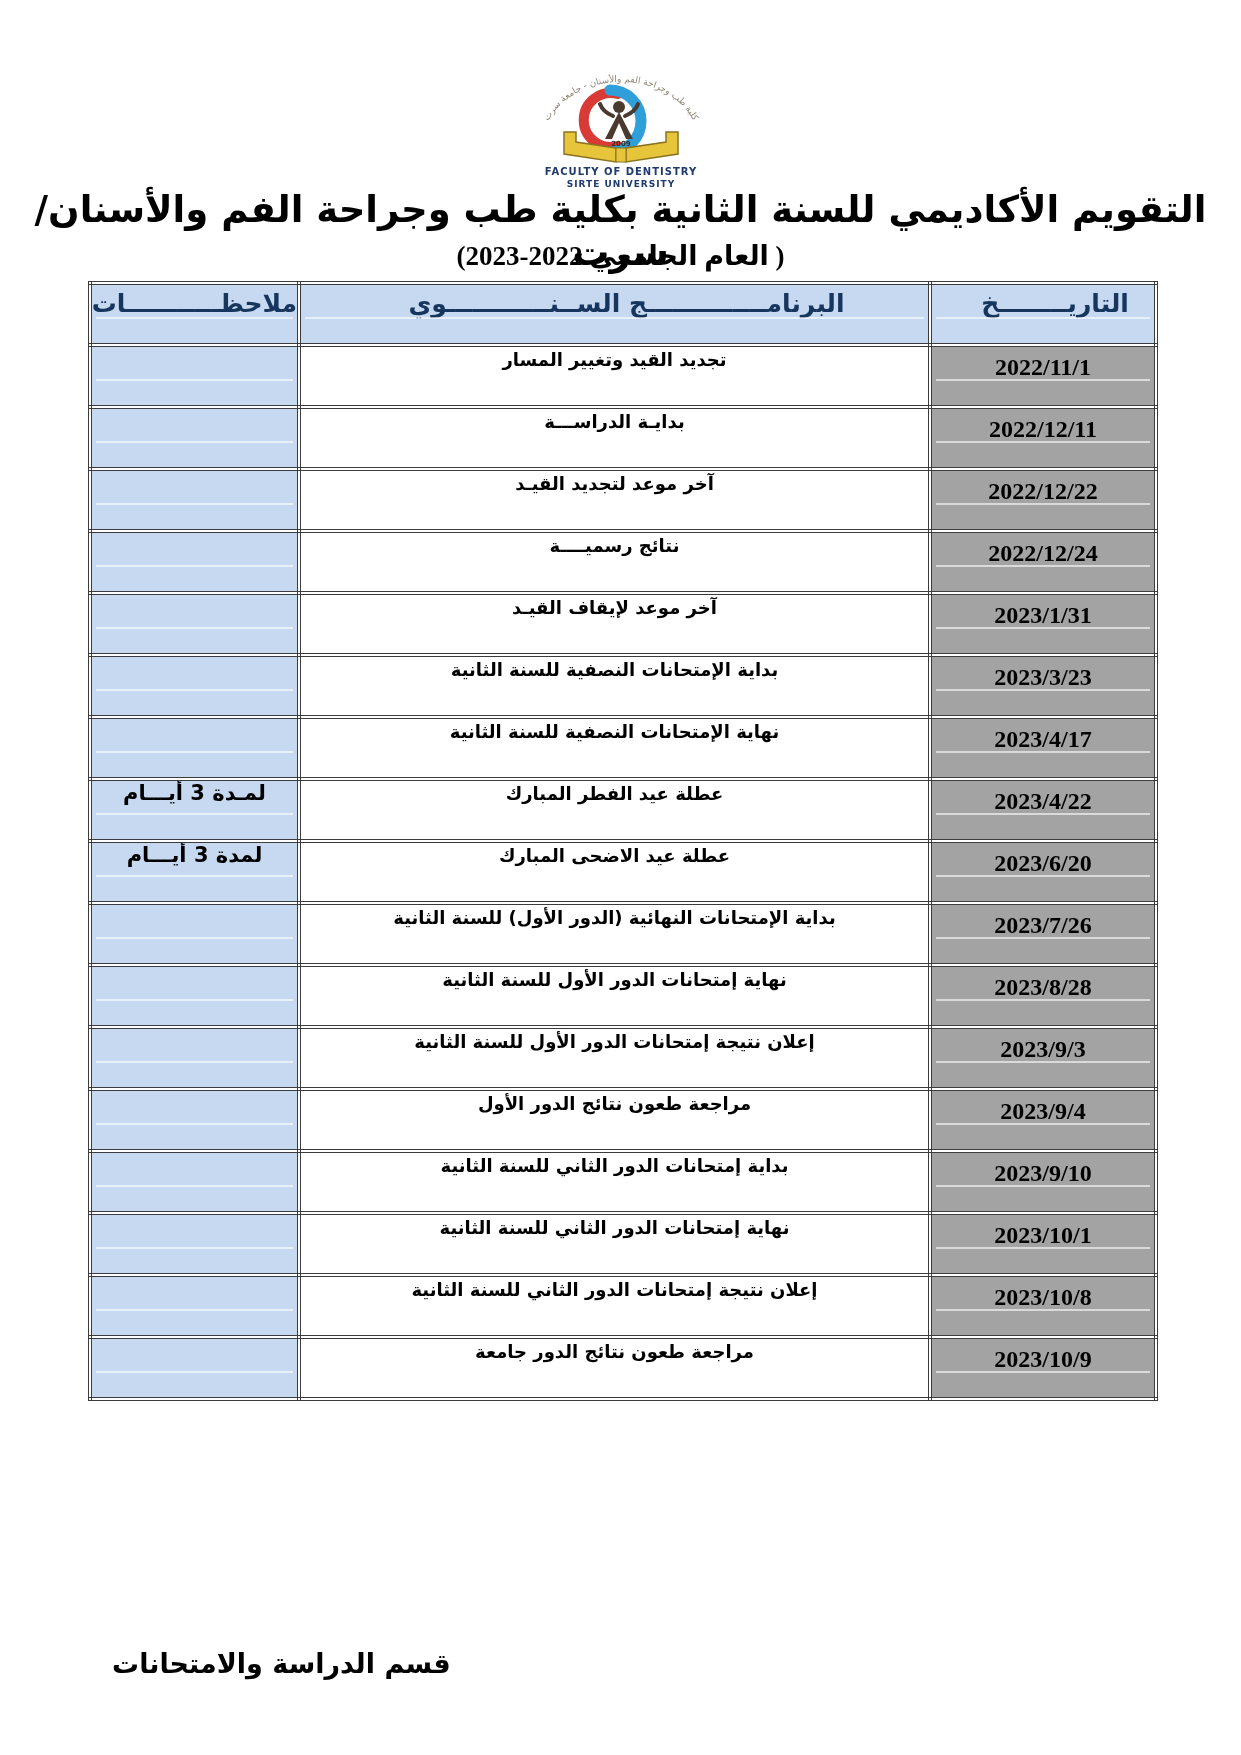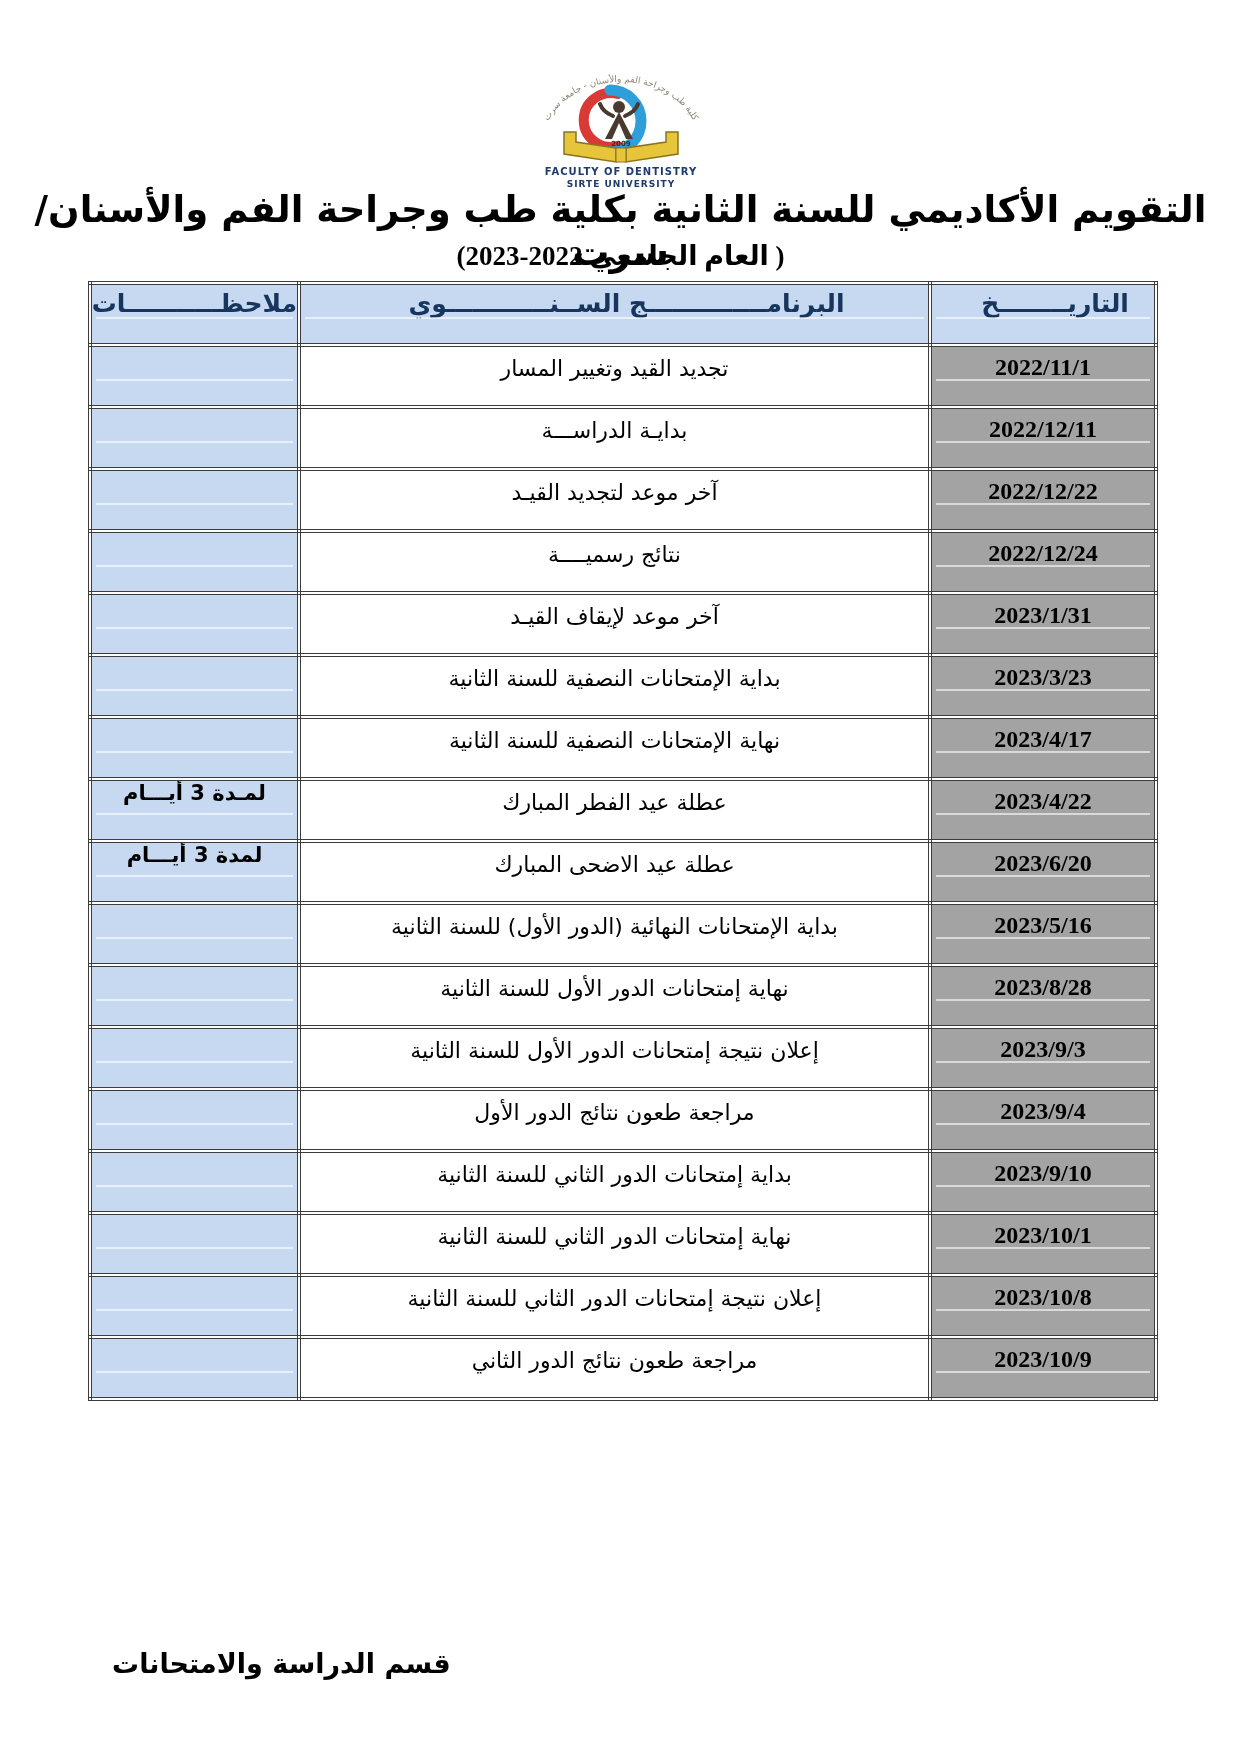--- a/index.html
+++ b/index.html
@@ -57,22 +57,22 @@
     height:62px;
     background:#a3a3a3;
     text-align:center;
     padding-top:7px;
     font-family:"Liberation Serif","DejaVu Serif",serif;
     font-size:24px; font-weight:bold; color:#000;
   }
   td.c-prog {
     background:#ffffff;
     text-align:center;
-    padding-top:9px;
-    font-size:22px; font-weight:normal; color:#000;
+    padding-top:2px;
+    font-size:18px; font-weight:bold; color:#000;
   }
   td.c-note {
     background:#c6d9f1;
     text-align:center;
     padding-top:0;
     font-size:21px; font-weight:bold; color:#000;
   }
   .subline {
     position:absolute; left:4px; right:4px; top:56%;
     border-top:2px solid rgba(255,255,255,0.6);
@@ -186,21 +186,21 @@
           <td class="c-note"><span>لمـدة 3 أيـــام</span><span class="subline"></span></td>
         </tr>
 
         <tr>
           <td class="c-date"><span dir="ltr">2023/6/20</span><span class="subline"></span></td>
           <td class="c-prog"><span>عطلة عيد الاضحى المبارك</span></td>
           <td class="c-note"><span>لمدة 3 أيـــام</span><span class="subline"></span></td>
         </tr>
 
         <tr>
-          <td class="c-date"><span dir="ltr">2023/5/16</span><span class="subline"></span></td>
+          <td class="c-date"><span dir="ltr">2023/7/26</span><span class="subline"></span></td>
           <td class="c-prog"><span>بداية الإمتحانات النهائية (الدور الأول) للسنة الثانية</span></td>
           <td class="c-note"><span></span><span class="subline"></span></td>
         </tr>
 
         <tr>
           <td class="c-date"><span dir="ltr">2023/8/28</span><span class="subline"></span></td>
           <td class="c-prog"><span>نهاية إمتحانات الدور الأول للسنة الثانية</span></td>
           <td class="c-note"><span></span><span class="subline"></span></td>
         </tr>
 
@@ -229,21 +229,21 @@
         </tr>
 
         <tr>
           <td class="c-date"><span dir="ltr">2023/10/8</span><span class="subline"></span></td>
           <td class="c-prog"><span>إعلان نتيجة إمتحانات الدور الثاني للسنة الثانية</span></td>
           <td class="c-note"><span></span><span class="subline"></span></td>
         </tr>
 
         <tr>
           <td class="c-date"><span dir="ltr">2023/10/9</span><span class="subline"></span></td>
-          <td class="c-prog"><span>مراجعة طعون نتائج الدور الثاني</span></td>
+          <td class="c-prog"><span>مراجعة طعون نتائج الدور جامعة</span></td>
           <td class="c-note"><span></span><span class="subline"></span></td>
         </tr>
       </tbody>
   </table>
 
   <div class="footer-text">قسم الدراسة والامتحانات</div>
 
 </div>
 
 </body></html>

